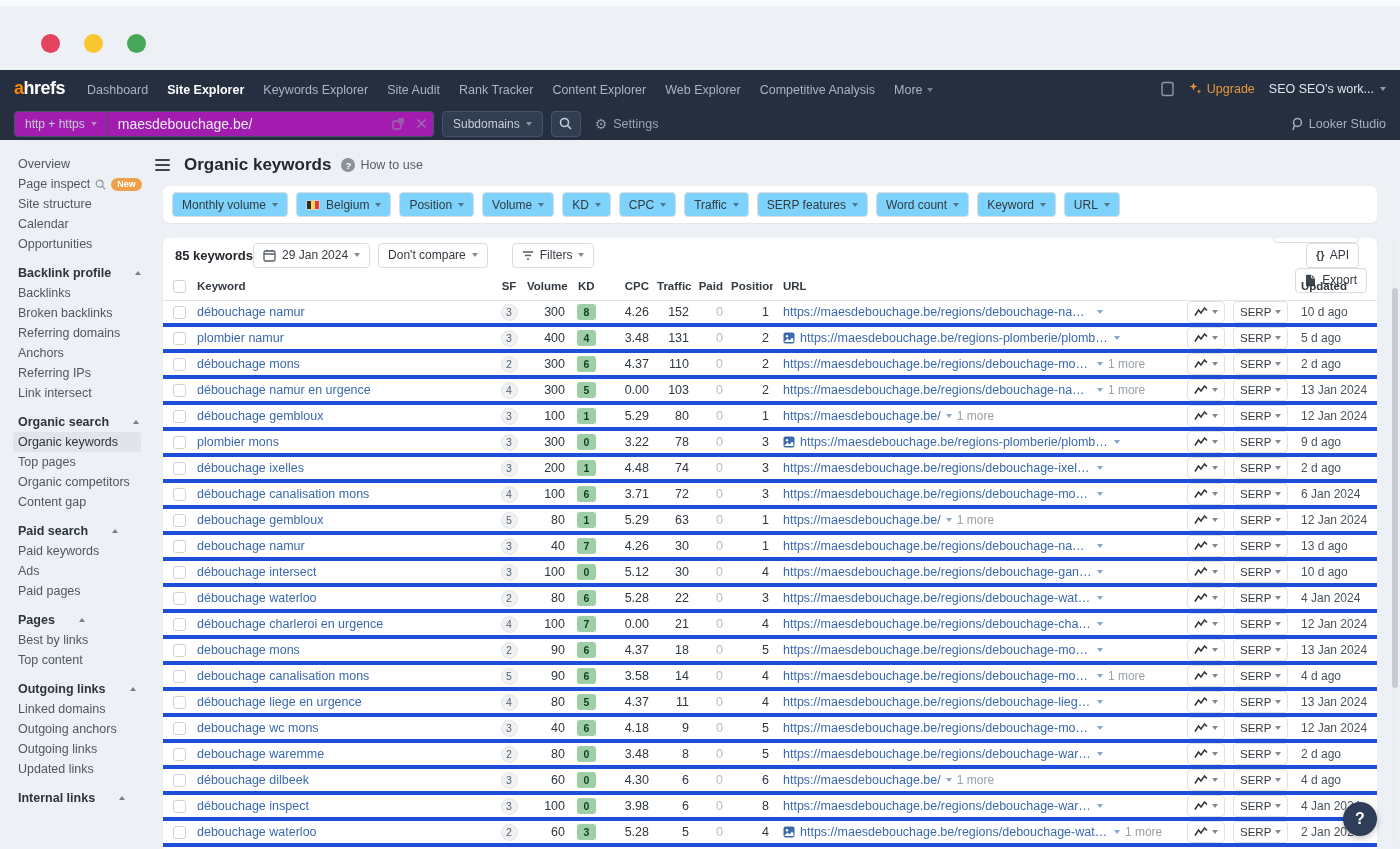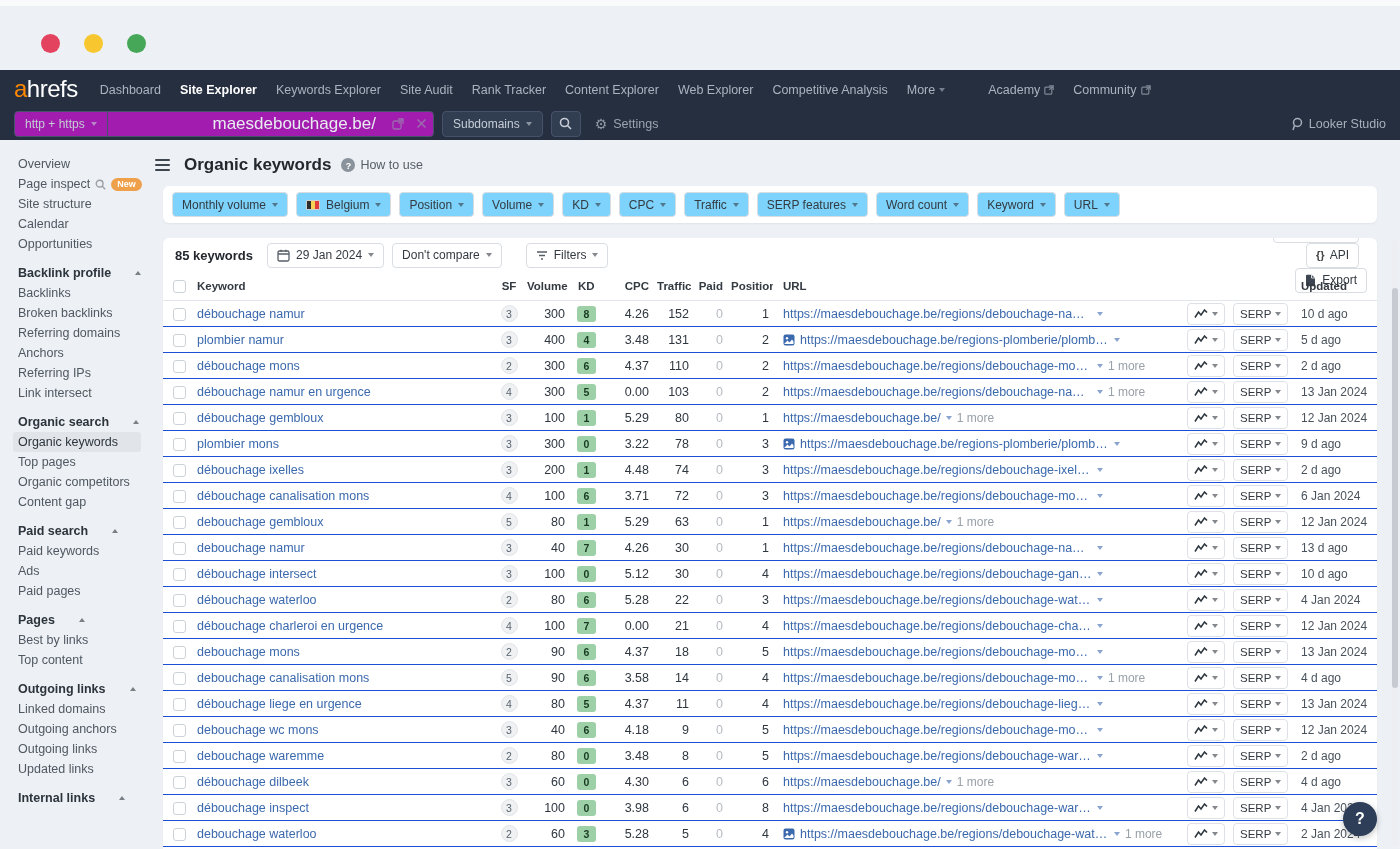--- a/index.html
+++ b/index.html
@@ -8,38 +8,38 @@
   
   .os-bar { position:absolute; left:0; top:0; width:1400px; height:70px; background:#edf1f5; border-top:6px solid #f9fafc; }
   .tl { position:absolute; top:28px; width:19px; height:19px; border-radius:50%; }
   .tl.red { left:41px; background:#e4435f; }
   .tl.yellow { left:84px; background:#f8c72f; }
   .tl.green { left:127px; background:#46a758; }
 
   
   .topnav { position:absolute; left:0; top:70px; width:1400px; height:70px; background:#252f3f; color:#aab4c0; }
   .nav-row1 { display:flex; align-items:center; height:37px; padding:0 14px; }
-  .logo { font-size:24px; font-weight:normal; letter-spacing:-0.5px; margin-right:22px; cursor:pointer; }
+  .logo { font-size:18px; font-weight:bold; letter-spacing:-0.5px; margin-right:22px; cursor:pointer; }
   .logo .a-orange { color:#ff8800; }
   .logo .hrefs { color:#fff; }
   .nav-item { font-size:12.5px; margin-right:19px; white-space:nowrap; cursor:pointer; display:inline-flex; align-items:center; gap:4px; }
   .nav-item.active { color:#fff; font-weight:bold; }
   .nav-gap { width:24px; }
   .nav-right { margin-left:auto; display:flex; align-items:center; gap:14px; }
   .upgrade { color:#e9953c; font-size:12.5px; display:inline-flex; align-items:center; gap:5px; cursor:pointer; }
   .account { color:#dde3ea; font-size:12.5px; display:inline-flex; align-items:center; gap:6px; cursor:pointer; }
   .caret { display:inline-block; width:0; height:0; border-left:3.5px solid transparent; border-right:3.5px solid transparent; border-top:4px solid currentColor; opacity:.6; }
   .caret.up { border-top:none; border-bottom:4px solid currentColor; }
   .ext-ic { opacity:.65; }
 
   
   .nav-row2 { display:flex; align-items:center; height:33px; padding:0 14px; }
   .url-box { display:flex; align-items:center; background:#a21caf; border:1px solid #46526a; border-radius:4px; height:26px; width:420px; }
   .proto { display:flex; align-items:center; gap:6px; font-size:12px; color:#c6cdd6; padding:0 10px; border-right:1px solid #46526a; height:100%; cursor:pointer; white-space:nowrap; }
-  .url-input { flex:1; font-size:17px; color:#e8ecf1; padding:0 10px; white-space:nowrap; overflow:hidden; cursor:text;text-align:right; }
+  .url-input { flex:1; font-size:14px; color:#e8ecf1; padding:0 10px; white-space:nowrap; overflow:hidden; cursor:text; }
   .url-box .ic-btn { padding:0 6px; cursor:pointer; opacity:.6; display:flex; align-items:center; }
   .mode-sel { display:flex; align-items:center; gap:6px; background:#313d50; border:1px solid #46526a; border-radius:4px; height:26px; font-size:12px; color:#c6cdd6; padding:0 10px; margin-left:8px; cursor:pointer; }
   .search-btn { display:flex; align-items:center; justify-content:center; background:#313d50; border:1px solid #46526a; border-radius:4px; height:26px; width:30px; margin-left:8px; cursor:pointer; }
   .settings { display:flex; align-items:center; gap:6px; margin-left:14px; font-size:12.5px; color:#9aa5b1; cursor:pointer; }
   .gear { font-size:14px; color:#8e99a6; }
   .looker { margin-left:auto; display:flex; align-items:center; gap:6px; font-size:12.5px; color:#a7b0bc; cursor:pointer; }
 
   
   .sidebar { position:absolute; left:0; top:140px; width:148px; height:665px; padding:14px 0 0 13px; overflow:hidden; }
   .sb-item { display:flex; align-items:center; gap:5px; height:20px; font-size:12.5px; color:#4f5archive861; color:#4f5861; cursor:pointer; white-space:nowrap; padding-left:5px; border-radius:3px; }
@@ -57,30 +57,30 @@
   .howto { display:flex; align-items:center; gap:5px; font-size:12.5px; color:#545d66; cursor:pointer; }
   .q-circle { width:14px; height:14px; border-radius:50%; background:#8a929b; color:#fff; font-size:9.5px; font-weight:bold; display:flex; align-items:center; justify-content:center; }
 
   .filter-card { background:#fff; border-radius:6px; box-shadow:0 1px 2px rgba(30,40,50,.06); margin:0 23px 0 15px; height:37px; display:flex; align-items:center; gap:8px; padding:0 9px; }
   .chip { display:inline-flex; align-items:center; gap:6px; background:#7dd3fc; border:1px solid #d9dde2; border-radius:4px; height:25px; padding:0 9px; font-size:12px; color:#333a41; cursor:pointer; white-space:nowrap; }
   .flag-be { width:14px; height:10px; display:inline-flex; border-radius:1px; overflow:hidden; border:0.5px solid #d0d0d0; }
   .flag-be i { flex:1; } .flag-be i:nth-child(1){background:#2d2d2d;} .flag-be i:nth-child(2){background:#f7d354;} .flag-be i:nth-child(3){background:#e23d3d;}
 
   .table-card { background:#fff; border-radius:6px 6px 0 0; box-shadow:0 1px 2px rgba(30,40,50,.06); margin:15px 23px 0 15px; height:612px; overflow:hidden; }
   .toolbar { display:flex; align-items:center; height:34px; padding:0 10px 0 12px; }
-  .kw-count { font-size:13px; font-weight:bold; color:#22282e; margin-right:14px; }
+  .kw-count { font-size:13px; font-weight:bold; color:#22282e; }
   .tool-btn { display:inline-flex; align-items:center; gap:6px; background:#fff; border:1px solid #d9dde2; border-radius:4px; height:25px; padding:0 9px; font-size:12px; color:#333a41; cursor:pointer; margin-right:8px; white-space:nowrap; }
   .toolbar-right { margin-left:auto; display:flex; align-items:flex-end;flex-direction:column; }
   .api-br { font-weight:bold; font-size:11px; letter-spacing:-1px; color:#444; }
 
   
   .t-grid { width:100%; }
   .t-row, .t-head { display:grid; grid-template-columns:30px 302px 28px 46px 38px 46px 40px 34px 46px 1fr 46px 62px 86px; align-items:center; }
   .t-head { height:29px; border-bottom:1px solid #e2e5e9; font-size:11.5px; font-weight:bold; color:#333a41; }
-  .t-row { height:26px; border-bottom:1px solid #1d4ed8; font-size:12.5px; color:#2f3740; }
+  .t-row { height:26px; border-bottom:4px solid #1d4ed8; font-size:12.5px; color:#2f3740; }
   .c { padding:0 4px; white-space:nowrap; overflow:hidden; }
   .ctr { text-align:center; }
   .num { text-align:right; }
   .paid { color:#b6bcc3; }
   .cb { display:inline-block; width:13px; height:13px; border:1px solid #ccd2d8; border-radius:3px; background:#fff; cursor:pointer; vertical-align:middle; margin-left:6px; }
   .link { color:#3b69ad; text-decoration:none; cursor:pointer; }
   .kw { overflow:hidden; text-overflow:ellipsis; }
   .sf-badge { display:inline-flex; align-items:center; justify-content:center; width:17px; height:17px; border-radius:50%; background:#eff1f3; border:1px solid #e1e4e8; font-size:10.5px; color:#596470; }
   .kd-badge { display:inline-flex; align-items:center; justify-content:center; width:19px; height:16px; border-radius:3px; background:#9ed0a8; font-size:10.5px; font-weight:bold; color:#173a21; }
   .url-c { display:flex; align-items:center; gap:5px; }
@@ -104,27 +104,38 @@
   <span class="tl red"></span>
   <span class="tl yellow"></span>
   <span class="tl green"></span>
 </div>
 
 <div class="topnav">
   <div class="nav-row1">
     <span class="logo"><span class="a-orange">a</span><span class="hrefs">hrefs</span></span>
     <span id="nav-items"><span class="nav-item">Dashboard</span><span class="nav-item active">Site Explorer</span><span class="nav-item">Keywords Explorer</span><span class="nav-item">Site Audit</span><span class="nav-item">Rank Tracker</span><span class="nav-item">Content Explorer</span><span class="nav-item">Web Explorer</span><span class="nav-item">Competitive Analysis</span><span class="nav-item">More<span class="caret"></span></span></span>
     <span class="nav-gap"></span>
-    <span id="nav-ext"><span class="nav-item">Academy<svg class="ext-ic" width="10" height="10" viewBox="0 0 10 10">
-            <rect x="0.8" y="2.2" width="7" height="7" rx="1" fill="none" stroke="#aab4c0" stroke-width="1.2"></rect>
-            <path d="M5 0.8 H9.2 V5 M9.2 0.8 L5.2 4.8" fill="none" stroke="#aab4c0" stroke-width="1.2"></path>
-          </svg></span><span class="nav-item">Community<svg class="ext-ic" width="10" height="10" viewBox="0 0 10 10">
-            <rect x="0.8" y="2.2" width="7" height="7" rx="1" fill="none" stroke="#aab4c0" stroke-width="1.2"></rect>
-            <path d="M5 0.8 H9.2 V5 M9.2 0.8 L5.2 4.8" fill="none" stroke="#aab4c0" stroke-width="1.2"></path>
-          </svg></span></span>
+    <span class="nav-right">
+      <span style="display:flex;">
+          <svg width="15" height="16" viewBox="0 0 15 16">
+            <rect x="2" y="1.5" width="11" height="13" rx="2" fill="none" stroke="#8e99a6" stroke-width="1.4"></rect>
+          </svg>
+        </span>
+      <span class="upgrade">
+        <svg width="13" height="13" viewBox="0 0 13 13">
+            <path d="M4.5 0.5 L5.6 3.4 L8.5 4.5 L5.6 5.6 L4.5 8.5 L3.4 5.6 L0.5 4.5 L3.4 3.4 Z" fill="#e9953c"></path>
+            <path d="M10 7 L10.6 8.9 L12.5 9.5 L10.6 10.1 L10 12 L9.4 10.1 L7.5 9.5 L9.4 8.9 Z" fill="#e9953c"></path>
+          </svg>
+        <span>Upgrade</span>
+      </span>
+      <span class="account">
+          <span>SEO SEO's work...</span>
+          <span class="caret"></span>
+        </span>
+    </span>
   </div>
   <div class="nav-row2">
     <div class="url-box">
       <span class="proto">
           <span>http + https</span>
           <span class="caret"></span>
         </span>
       <span class="url-input">maesdebouchage.be/</span>
       <span class="ic-btn">
           <svg width="12" height="12" viewBox="0 0 12 12">

